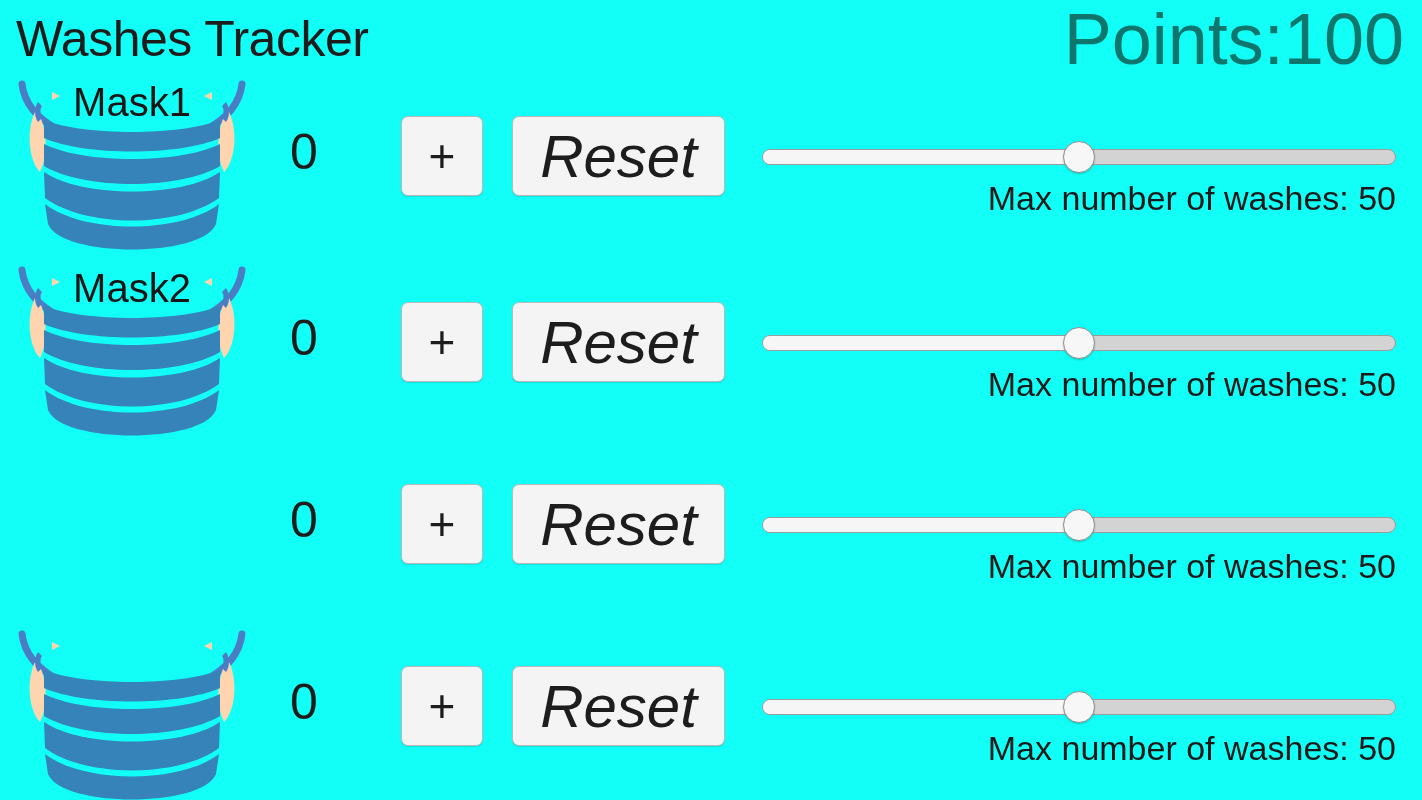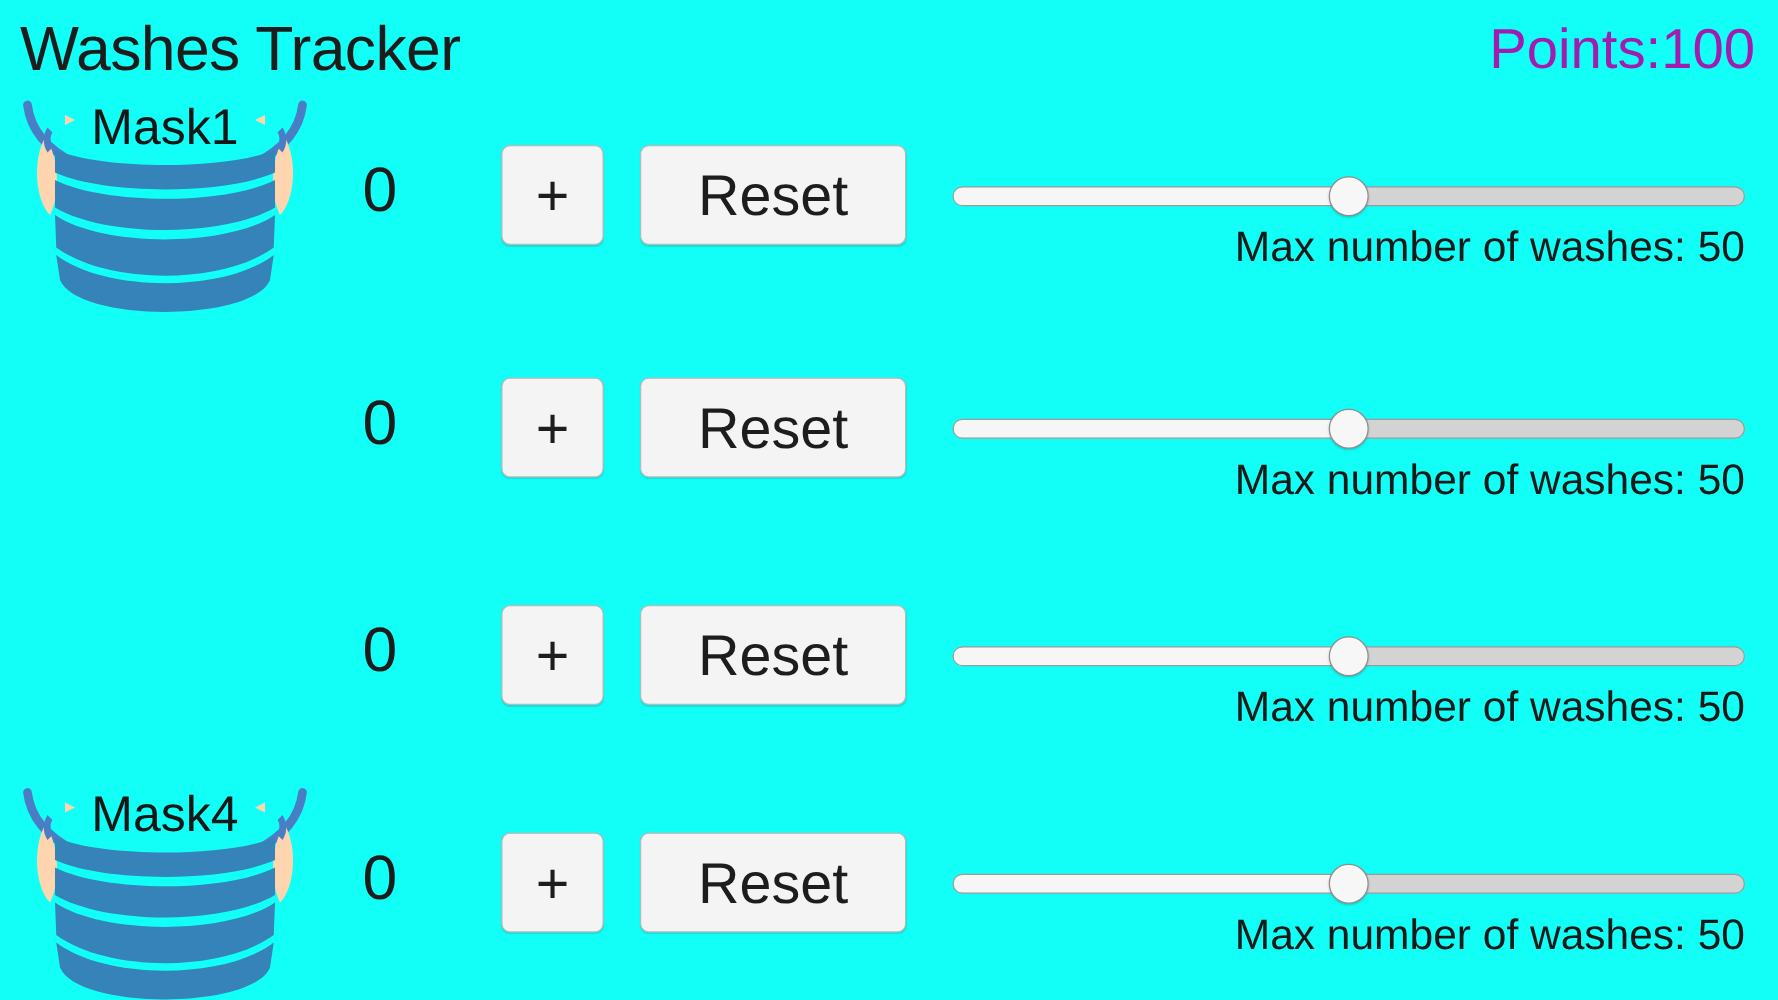--- a/index.html
+++ b/index.html
@@ -29,23 +29,23 @@
     font-size: 50px;
     line-height: 66px;
     color: #1c1c1c;
     white-space: nowrap;
     letter-spacing: -0.5px;
   }
   #points-display {
     position: absolute;
     right: 18px;
     top: 8px;
-    font-size: 45px;
+    font-size: 72px;
     line-height: 62px;
-    color: #a21caf;
+    color: #0f766e;
     white-space: nowrap;
     text-align: center;
   }
 
   
   .mask-row {
     position: absolute;
     left: 0;
     width: 1422px;
     height: 182px;
@@ -114,21 +114,22 @@
     top: 42px;
     width: 82px;
     height: 80px;
     font-size: 46px;
   }
   .btn-reset {
     left: 512px;
     top: 42px;
     width: 213px;
     height: 80px;
-    font-size: 46px;
+    font-size: 60px;
+    font-style: italic;
   }
 
   
   .slider-wrap {
     position: absolute;
     left: 762px;
     top: 66px;
     width: 634px;
     height: 32px;
   }
@@ -225,20 +226,46 @@
         <div class="slider-fill" style="width: 50%;"></div>
       </div>
       <div class="slider-thumb" style="left: 50%;"></div>
     </div>
 
     <div class="slider-label">Max number of washes: 50</div>
   </div>
 
   <div class="mask-row r1">
 
+    <div class="mask-figure">
+      <svg viewBox="0 0 252 200" xmlns="http://www.w3.org/2000/svg">
+
+        <path d="M 16 10 C 26 92, 226 92, 236 10" fill="none" stroke="#4a7ec4" stroke-width="7" stroke-linecap="round"></path>
+
+        <path d="M 30 36 C 20 54, 22 86, 34 98 C 42 82, 42 52, 30 36 Z" fill="#ffd5b0"></path>
+
+        <path d="M 222 36 C 232 54, 230 86, 218 98 C 210 82, 210 52, 222 36 Z" fill="#ffd5b0"></path>
+
+        <path d="M 32 28 C 28 34, 28 42, 32 48 L 36 44 C 34 40, 34 34, 36 32 Z" fill="#4a7ec4"></path>
+
+        <path d="M 220 28 C 224 34, 224 42, 220 48 L 216 44 C 218 40, 218 34, 216 32 Z" fill="#4a7ec4"></path>
+
+        <path d="M 46 18 L 54 22 L 46 26 Z" fill="#ffd5b0"></path>
+        <path d="M 206 18 L 198 22 L 206 26 Z" fill="#ffd5b0"></path>
+
+        <path d="M 38 46 C 78 62, 174 62, 214 46 L 214 64 C 174 82, 78 82, 38 64 Z" fill="#3583b8"></path>
+
+        <path d="M 38 70 C 78 90, 174 90, 214 70 L 214 92 C 174 116, 78 116, 38 92 Z" fill="#3583b8"></path>
+
+        <path d="M 38 98 C 76 124, 176 124, 214 98 L 213 124 C 172 154, 80 154, 39 124 Z" fill="#3583b8"></path>
+
+        <path d="M 39 130 C 78 160, 174 160, 213 130 L 210 150 C 196 184, 56 184, 42 150 Z" fill="#3583b8"></path>
+      </svg>
+      <div class="mask-label">Mask2</div>
+    </div>
 
     <div class="wash-count">0</div>
 
     <button class="btn btn-increment">+</button>
 
     <button class="btn btn-reset">Reset</button>
 
     <div class="slider-wrap">
       <div class="slider-track">
         <div class="slider-fill" style="width: 50%;"></div>
@@ -287,21 +314,20 @@
         <path d="M 206 18 L 198 22 L 206 26 Z" fill="#ffd5b0"></path>
 
         <path d="M 38 46 C 78 62, 174 62, 214 46 L 214 64 C 174 82, 78 82, 38 64 Z" fill="#3583b8"></path>
 
         <path d="M 38 70 C 78 90, 174 90, 214 70 L 214 92 C 174 116, 78 116, 38 92 Z" fill="#3583b8"></path>
 
         <path d="M 38 98 C 76 124, 176 124, 214 98 L 213 124 C 172 154, 80 154, 39 124 Z" fill="#3583b8"></path>
 
         <path d="M 39 130 C 78 160, 174 160, 213 130 L 210 150 C 196 184, 56 184, 42 150 Z" fill="#3583b8"></path>
       </svg>
-      <div class="mask-label">Mask4</div>
     </div>
 
     <div class="wash-count">0</div>
 
     <button class="btn btn-increment">+</button>
 
     <button class="btn btn-reset">Reset</button>
 
     <div class="slider-wrap">
       <div class="slider-track">

